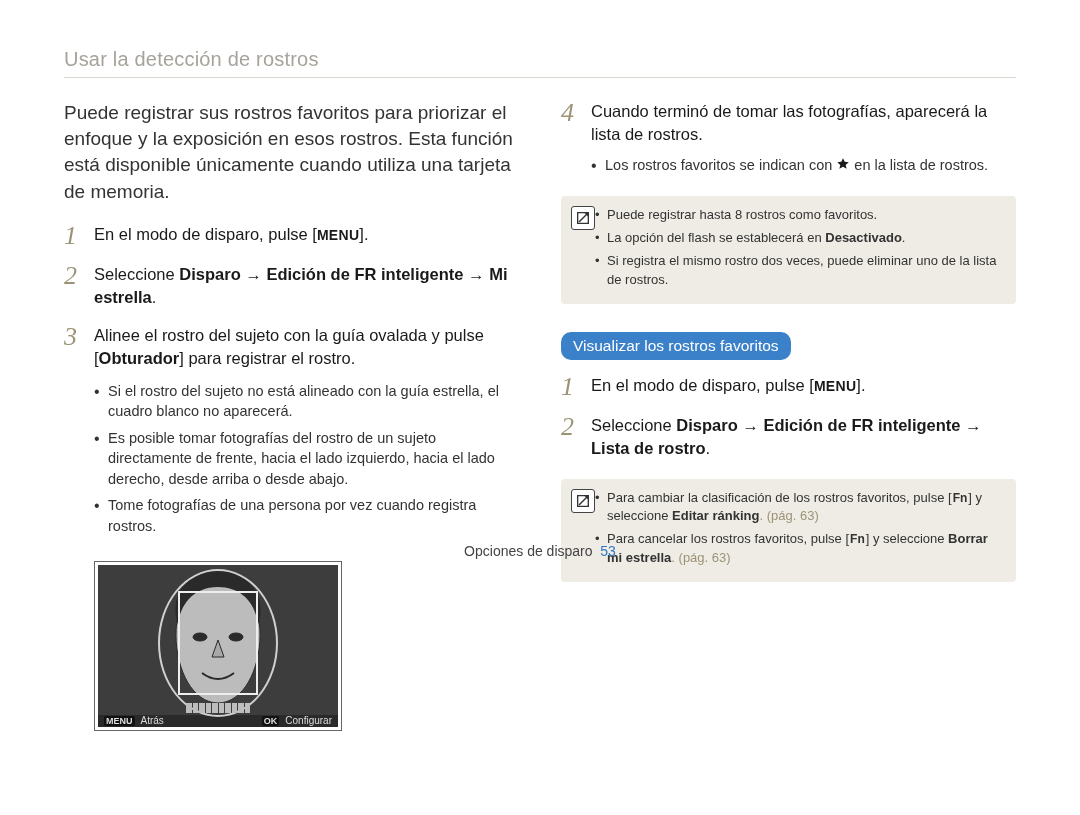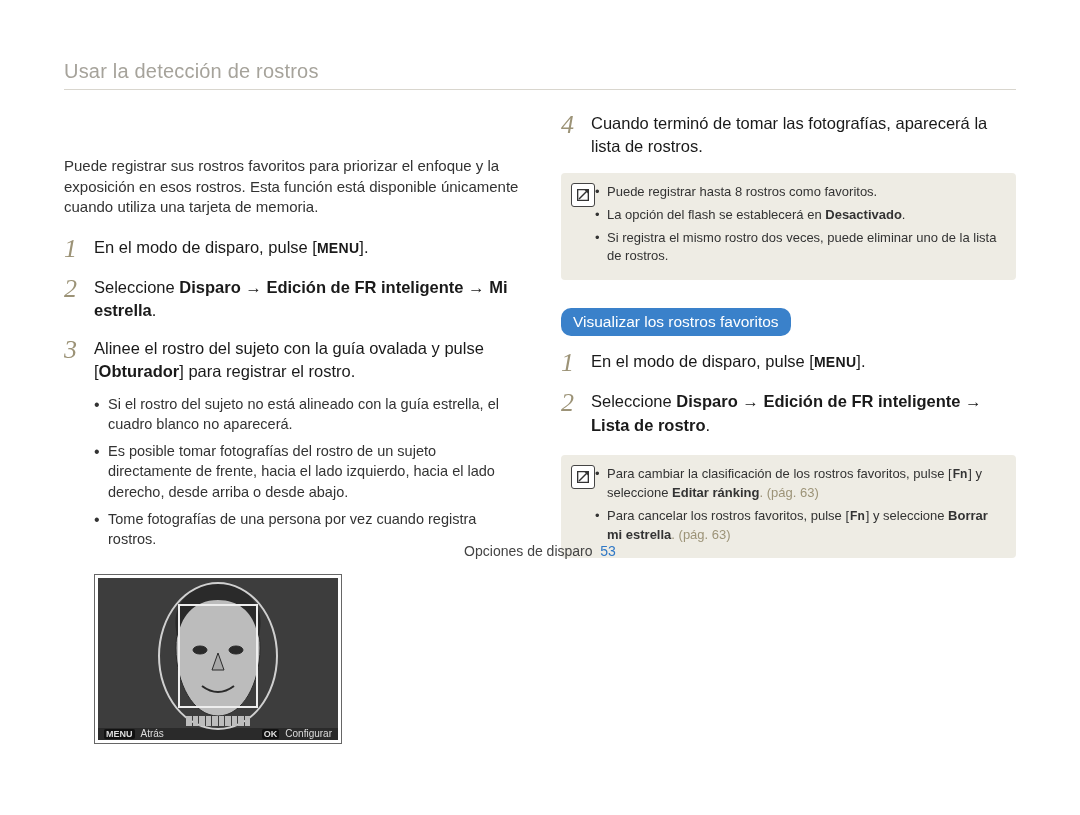--- a/index.html
+++ b/index.html
@@ -1,23 +1,23 @@
 <!DOCTYPE html>
 <html><head>
 <meta charset="utf-8">
 <style>
   * { box-sizing: border-box; margin: 0; padding: 0; }
   html, body { width: 1080px; height: 815px; background: #fff; font-family: Arial, Helvetica, sans-serif; color: #222; }
-  .page { width: 1080px; height: 585px; padding: 60px 64px 30px 64px; position: relative; }
+  .page { width: 1080px; height: 585px; padding: 48px 64px 30px 64px; position: relative; }
   .breadcrumb { color: #a6a39b; font-size: 20px; font-weight: 300; margin-bottom: 4px; letter-spacing: 0.2px; }
   .hr { border: none; border-top: 1px solid #d9d6ce; margin: 6px 0 22px 0; }
   .cols { display: flex; gap: 42px; }
   .col { flex: 1 1 0; min-width: 0; }
   .heading { color: #2f78c6; font-size: 25px; font-weight: 400; margin-bottom: 10px; }
-  .intro { font-size: 15px; line-height: 1.38; color: #333; margin-bottom: 18px; margin-top: 44px; }
+  .intro { font-size: 19px; line-height: 1.38; color: #333; margin-bottom: 18px; }
   .step { display: flex; align-items: flex-start; gap: 10px; margin-bottom: 14px; }
   .step-num { font-style: italic; font-family: Georgia, 'Times New Roman', serif; color: #9c9377; font-size: 26px; line-height: 1; min-width: 20px; font-weight: 400; }
   .step-body { font-size: 16.5px; line-height: 1.42; color: #1a1a1a; flex: 1; }
   .step-body .bold { font-weight: 700; }
   .menu-badge { font-weight: 900; font-size: 14px; letter-spacing: 0.3px; }
   ul.bullets { list-style: none; padding-left: 30px; margin-top: 6px; }
   ul.bullets > li { position: relative; font-size: 14.5px; line-height: 1.42; color: #333; margin-bottom: 6px; padding-left: 14px; }
   ul.bullets > li::before { content: "•"; position: absolute; left: 0; top: 0; font-size: 16px; }
   .notebox { display: flex; gap: 0; background: #eeece4; border-radius: 4px; padding: 10px 14px 10px 10px; margin-top: 12px; }
   .note-icon { width: 24px; height: 24px; border: 1.5px solid #444; border-radius: 3px; display: flex; align-items: center; justify-content: center; flex-shrink: 0; background: #fff; }
@@ -126,20 +126,31 @@
       </div>
     </div>
 
     <div class="col">
 
       
       <div class="step">
         <div class="step-num">4</div>
         <div class="step-body">
           <div>Cuando terminó de tomar las fotografías, aparecerá la lista de rostros.</div>
+          <ul class="bullets" style="padding-left:0; margin-top:8px;">
+            <li>
+              <span>Los rostros favoritos se indican con </span>
+              <span class="star">
+                <svg width="14" height="14" viewBox="0 0 24 24">
+                    <path fill="#1a1a1a" d="M12 2l2.9 6.3 6.9.6-5.2 4.6 1.6 6.8L12 16.9 5.8 20.3l1.6-6.8L2.2 8.9l6.9-.6z"></path>
+                  </svg>
+              </span>
+              <span> en la lista de rostros.</span>
+            </li>
+          </ul>
         </div>
       </div>
 
       
       <div class="notebox">
         <div class="note-icon">
           <svg viewBox="0 0 24 24">
               <path fill="none" stroke="#333" stroke-width="2" d="M4 4h16v16H4z"></path>
               <path fill="none" stroke="#333" stroke-width="2.2" d="M6 18 L18 6"></path>
               <path d="M14 4 h6 v6 z" fill="#333"></path>

